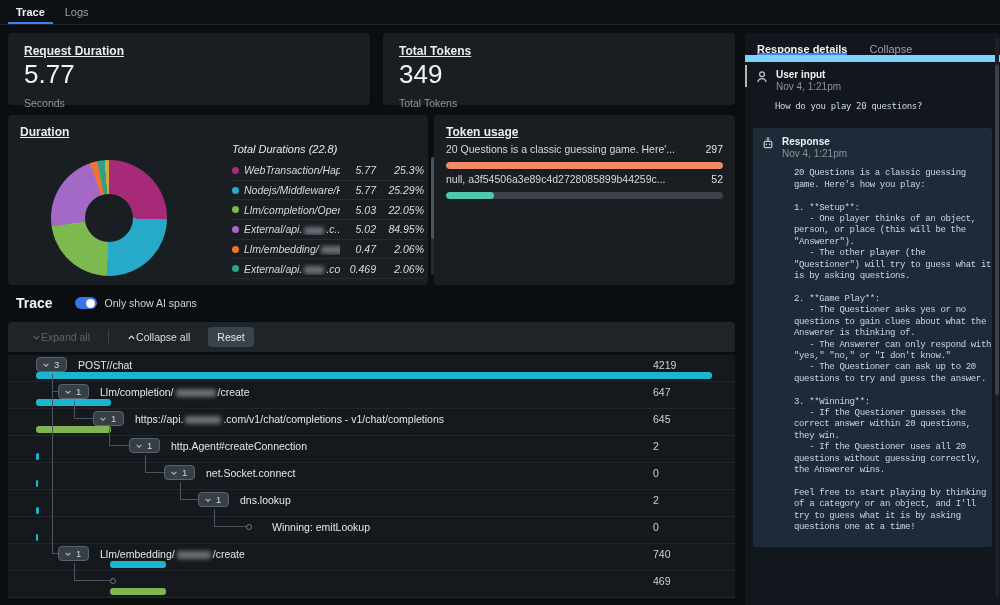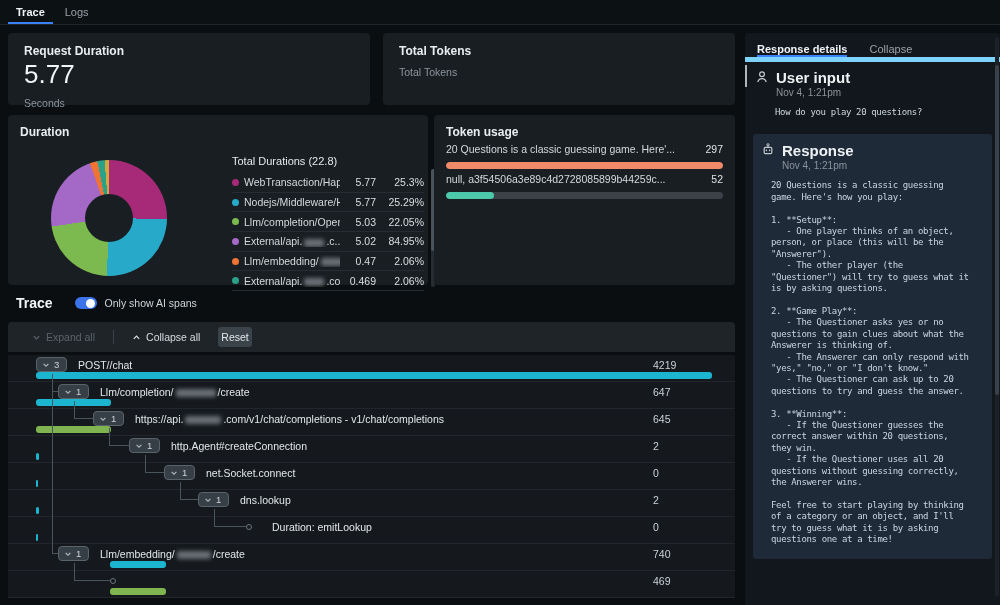--- a/index.html
+++ b/index.html
@@ -19,33 +19,33 @@
   .tab {
     font-size:11px; color:#97a1a8; padding:0 10px; display:flex; align-items:center;
     position:relative; cursor:pointer;
   }
   .tab.active { color:#f1f4f6; font-weight:bold; }
   .tab.active::after {
     content:""; position:absolute; left:2px; right:2px; bottom:0; height:2px; background:#3b82f6;
   }
   
   .card { background:#191e22; border-radius:4px; }
-  .card h3 { font-size:12px; font-weight:bold; color:#e9edf0; }
+  .card h3 { font-size:12px; font-weight:bold; color:#e9edf0;text-decoration:underline; }
   
   .metric-a { position:absolute; left:8px; top:33px; width:362px; height:72px; padding:11px 16px; }
   .metric-b { position:absolute; left:383px; top:33px; width:352px; height:72px; padding:11px 16px; }
   .metric .big { font-size:26px; color:#f2f5f6; line-height:30px; margin-top:1px; }
   .metric .sub { font-size:10.5px; color:#8b959d; margin-top:8px; }
   
   .duration-card { position:absolute; left:8px; top:115px; width:420px; height:170px; padding:10px 12px; }
   .token-card    { position:absolute; left:434px; top:115px; width:301px; height:170px; padding:10px 12px; }
   .duration-body { position:relative; height:146px; }
   .donut { position:absolute; left:31px; top:21px; width:116px; height:116px; border-radius:50%; }
   .donut .hole { position:absolute; left:34px; top:34px; width:48px; height:48px; border-radius:50%; background:#191e22; }
-  .legend { position:absolute; left:212px; top:12px; width:192px; }
+  .legend { position:absolute; left:212px; top:0px; width:192px;font-style:italic; }
   .legend-title { font-size:11px; color:#e3e8eb; padding:4px 0 6px 0; }
   .legend-row {
     display:flex; align-items:center; height:19.7px; border-bottom:1px solid #262d32;
     font-size:10.5px; color:#d3d9dd;
   }
   .legend-row .dot { width:7px; height:7px; border-radius:50%; margin-right:5px; flex:none; }
   .legend-row .lname { flex:1; white-space:nowrap; overflow:hidden; }
   .legend-row .lval { width:36px; text-align:right; color:#d9dee2; }
   .legend-row .lpct { width:48px; text-align:right; color:#d9dee2; }
   .legend-scrollbar { position:absolute; right:-11px; top:18px; width:4px; height:118px; background:#242b31; border-radius:2px; }
@@ -62,28 +62,28 @@
   .trace-header h2 { font-size:14px; font-weight:bold; color:#f1f4f6; margin-right:22px; }
   .toggle { width:22px; height:12px; border-radius:7px; background:#3b74e8; position:relative; cursor:pointer; }
   .toggle .knob { position:absolute; right:1.5px; top:1.5px; width:9px; height:9px; border-radius:50%; background:#fff; }
   .toggle-label { font-size:10.5px; color:#cfd5da; margin-left:8px; }
   
   .trace-panel { position:absolute; left:8px; top:322px; width:727px; }
   .trace-toolbar {
     height:30px; background:#1e2428; border-radius:4px 4px 0 0;
     display:flex; align-items:center; font-size:10.5px; margin-bottom:3px; padding-left:24px;
   }
-  .tool { display:flex; align-items:center; gap:5px; cursor:pointer; }
+  .tool { display:flex; align-items:center; cursor:pointer; }
   .tool.disabled { color:#5a646c; }
   .tool.enabled  { color:#d7dce0; }
   .tool svg { display:block; }
   .tb-divider { width:1px; height:14px; background:#39424a; margin:0 18px; }
   .reset-btn {
     margin-left:18px; background:#3a424a; color:#e2e7ea; border:none; border-radius:3px;
-    font-size:10.5px; font-family:inherit; padding:4px 3px; cursor:pointer;
+    font-size:10.5px; font-family:inherit; padding:4px 9px; cursor:pointer;
   }
   .trace-rows { position:relative; background:#15191d; }
   .span-row { position:relative; height:27px; border-bottom:1px solid #20262b; }
   .span-badge {
     position:absolute; top:2px; height:15px; display:inline-flex; align-items:center; gap:4px;
     background:#373f46; border:1px solid #59636b; border-radius:4px; padding:0 7px 0 5px;
     font-size:9.5px; color:#cdd3d8; cursor:pointer;
   }
   .span-circle {
     position:absolute; top:7px; width:6px; height:6px; border:1.5px solid #6a747c; border-radius:50%;
@@ -95,58 +95,59 @@
   .redacted {
     display:inline-block; height:8px; background:#848b92; border-radius:2px;
     filter:blur(2px); opacity:.75; vertical-align:middle; margin:0 2px;
   }
   
   .right-panel {
     position:absolute; left:745px; top:33px; width:255px; height:572px;
     background:#11171c; border-radius:4px 4px 0 0; overflow:hidden;
   }
   .panel-tabs {
-    display:flex; gap:22px; padding:10px 12px 0 12px; border-bottom:5px solid #7dd3fc; height:29px;
+    display:flex; gap:22px; padding:10px 12px 0 12px; border-bottom:7px solid #7dd3fc; height:29px;
   }
   .ptab { font-size:11px; color:#99a3ab; position:relative; padding-bottom:8px; cursor:pointer; }
   .ptab.active { color:#f1f4f6; font-weight:bold; }
   .ptab.active::after { content:""; position:absolute; left:0; right:0; bottom:0; height:2px; background:#3b82f6; }
   .msg-head { display:flex; gap:7px; }
-  .msg-title { font-size:15px; font-weight:bold; color:#eef1f3; }
+  .msg-title { font-size:10px; font-weight:bold; color:#eef1f3; }
   .msg-time { font-size:10px; color:#8b949c; margin-top:1px; }
   .mono {
     font-family:"DejaVu Sans Mono", monospace; font-size:9px; line-height:11.4px;
     letter-spacing:-0.35px; color:#cdd7e1; white-space:pre; margin-top:9px;
   }
   .user-input { position:relative; padding:7px 10px 10px 10px; }
   .user-input .accent-line { position:absolute; left:0px; top:3px; width:2px; height:22px; background:#aeb6bc; }
   .user-input .mono { margin-left:20px; }
   .response-block {
     margin:6px 8px; background:#1e2a38; border-radius:3px; padding:8px 8px 14px 8px;
   }
-  .response-block .mono { margin-left:10px; color:#ccd6e0; }
+  .response-block .mono { margin-left:33px; color:#ccd6e0;font-family:Liberation Mono, monospace; }
   .msg-icon { flex:none; margin-top:1px; }
   .panel-scrollbar { position:absolute; right:1px; top:4px; width:4px; height:560px; background:#1b2127; border-radius:2px; }
   .panel-scrollbar .thumb { width:4px; height:330px; margin-top:28px; background:#39424a; border-radius:2px; }
 </style>
 </head>
 <body>
 
 <div class="tabbar">
   <div class="tab active">Trace</div>
   <div class="tab">Logs</div>
 </div>
 
 <section class="card metric metric-a">
   <h3>Request Duration</h3>
   <div class="big">5.77</div>
   <div class="sub">Seconds</div>
 </section>
 <section class="card metric metric-b">
   <h3>Total Tokens</h3>
+  <div class="big">349</div>
   <div class="sub">Total Tokens</div>
 </section>
 
 <section class="card duration-card">
   <h3>Duration</h3>
   <div class="duration-body">
     <div class="donut" id="donut" style="background: conic-gradient(rgb(166, 42, 120) 0deg, rgb(166, 42, 120) 91.08deg, rgb(39, 170, 201) 91.08deg, rgb(39, 170, 201) 182.12deg, rgb(124, 185, 78) 182.12deg, rgb(124, 185, 78) 261.5deg, rgb(164, 104, 198) 261.5deg, rgb(164, 104, 198) 340.85deg, rgb(239, 116, 52) 340.85deg, rgb(239, 116, 52) 348.26deg, rgb(42, 161, 137) 348.26deg, rgb(42, 161, 137) 355.68deg, rgb(210, 169, 58) 355.68deg, rgb(210, 169, 58) 360deg);">
       <div class="hole"></div>
     </div>
     <div class="legend">
@@ -307,21 +308,21 @@
             <path d="M2 3.5 L5 6.5 L8 3.5" fill="none" stroke="#aeb6bc" stroke-width="1.5"></path>
           </svg>
           <span>1</span>
         </span>
         <span class="span-name" style="left: 232px;">dns.lookup</span>
         <span class="span-value">2</span>
         <div class="span-bar" style="left: 28px; width: 3px; background: rgb(28, 181, 207);"></div>
       </div>
       <div class="span-row">
         <span class="span-circle" style="left: 238px;"></span>
-        <span class="span-name" style="left: 264px;">Duration: emitLookup</span>
+        <span class="span-name" style="left: 264px;">Winning: emitLookup</span>
         <span class="span-value">0</span>
         <div class="span-bar" style="left: 28px; width: 2px; background: rgb(28, 181, 207);"></div>
       </div>
       <div class="span-row">
         <span class="span-badge" style="left: 50px;">
           <svg width="8" height="8" viewBox="0 0 10 10">
             <path d="M2 3.5 L5 6.5 L8 3.5" fill="none" stroke="#aeb6bc" stroke-width="1.5"></path>
           </svg>
           <span>1</span>
         </span>

